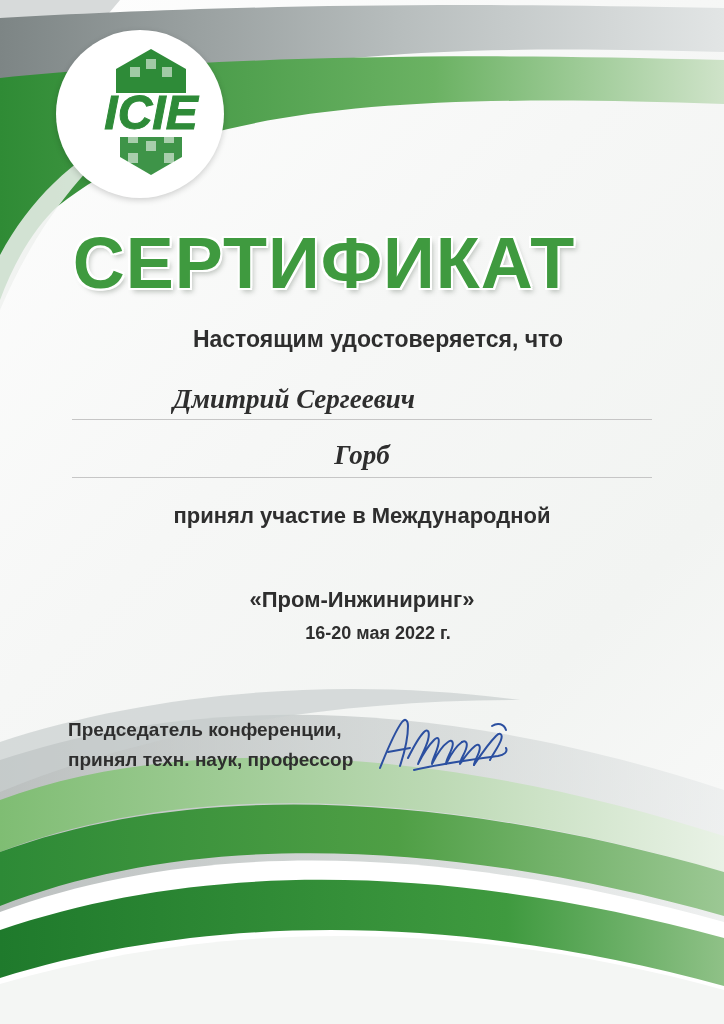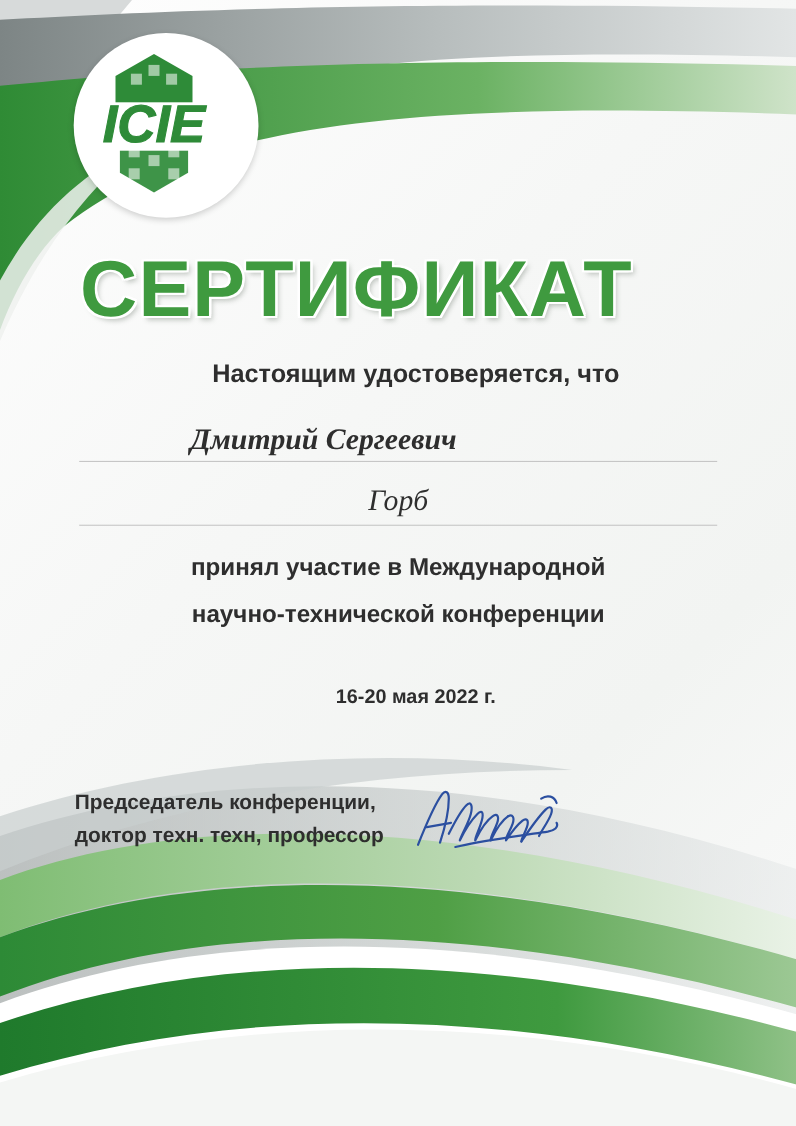--- a/index.html
+++ b/index.html
@@ -28,30 +28,30 @@
     position: absolute;
     top: 0;
     left: 0;
     width: 724px;
     height: 1024px;
   }
 
   
   .logo {
     position: absolute;
-    left: 67px;
+    left: 56px;
     top: 30px;
     width: 168px;
     height: 168px;
     border-radius: 50%;
     background: #ffffff;
     box-shadow: 0 2px 6px rgba(0,0,0,0.18);
     display: flex;
     align-items: center;
-    justify-content: flex-start;
+    justify-content: flex-end;
     z-index: 5;
   }
   .logo-inner {
     position: relative;
     width: 146px;
     height: 146px;
   }
 
   
   .content {
@@ -105,21 +105,21 @@
     font-family: "Liberation Serif", serif;
   }
   .name-line-2 {
     position: absolute;
     top: 440px;
     left: 0;
     width: 724px;
     text-align: center;
     font-size: 27px;
     font-style: italic;
-    font-weight: normal;
+    font-weight: bold;
     color: #2e2e2e;
     font-family: "Liberation Serif", serif;
   }
 
   .rule {
     position: absolute;
     left: 72px;
     width: 580px;
     height: 1px;
     background: #c6c6c6;
@@ -272,27 +272,27 @@
 
     <div class="subtitle">Настоящим удостоверяется, что</div>
 
     <div class="name-line-1">Дмитрий Сергеевич</div>
     <div class="rule rule-1"></div>
 
     <div class="name-line-2">Горб</div>
     <div class="rule rule-2"></div>
 
     <div class="body-line body-1">принял участие в Международной</div>
-    <div class="body-line body-2">научно-технической конференции</div>
+    <div class="body-line body-3">«Пром-Инжиниринг»</div>
 
     <div class="dates">16-20 мая 2022 г.</div>
 
     <div class="sig-block">
       <div class="sig-role-1">Председатель конференции,</div>
-      <div class="sig-role-2">доктор техн. техн, профессор</div>
+      <div class="sig-role-2">принял техн. наук, профессор</div>
     </div>
 
     <svg class="signature" viewBox="0 0 145 70">
       <g fill="none" stroke="#2b4fa0" stroke-width="2" stroke-linecap="round" stroke-linejoin="round">
         <path d="M6,56 C14,36 22,18 28,10 C31,6 34,8 34,14 C34,26 30,42 26,54"></path>
         <path d="M14,40 L36,36"></path>
         <path d="M34,46 C40,34 46,24 50,20 C54,16 56,20 54,28 C52,36 46,46 44,52 C48,44 54,34 60,28 C64,24 66,26 64,34 C62,42 58,48 58,52 C62,44 68,34 74,30 C78,27 80,30 78,36 C76,42 72,48 72,52 C76,44 82,34 88,30"></path>
         <path d="M88,30 C92,28 94,31 92,37 C90,43 86,48 86,52 C90,46 96,38 101,34 C105,31 107,34 105,40 C103,46 100,50 100,53"></path>
         <path d="M100,53 C106,44 114,32 122,24 C126,20 129,22 127,28 C125,34 119,42 116,48"></path>
         <path d="M40,58 C64,52 96,48 124,44 C130,43 134,40 132,36"></path>

